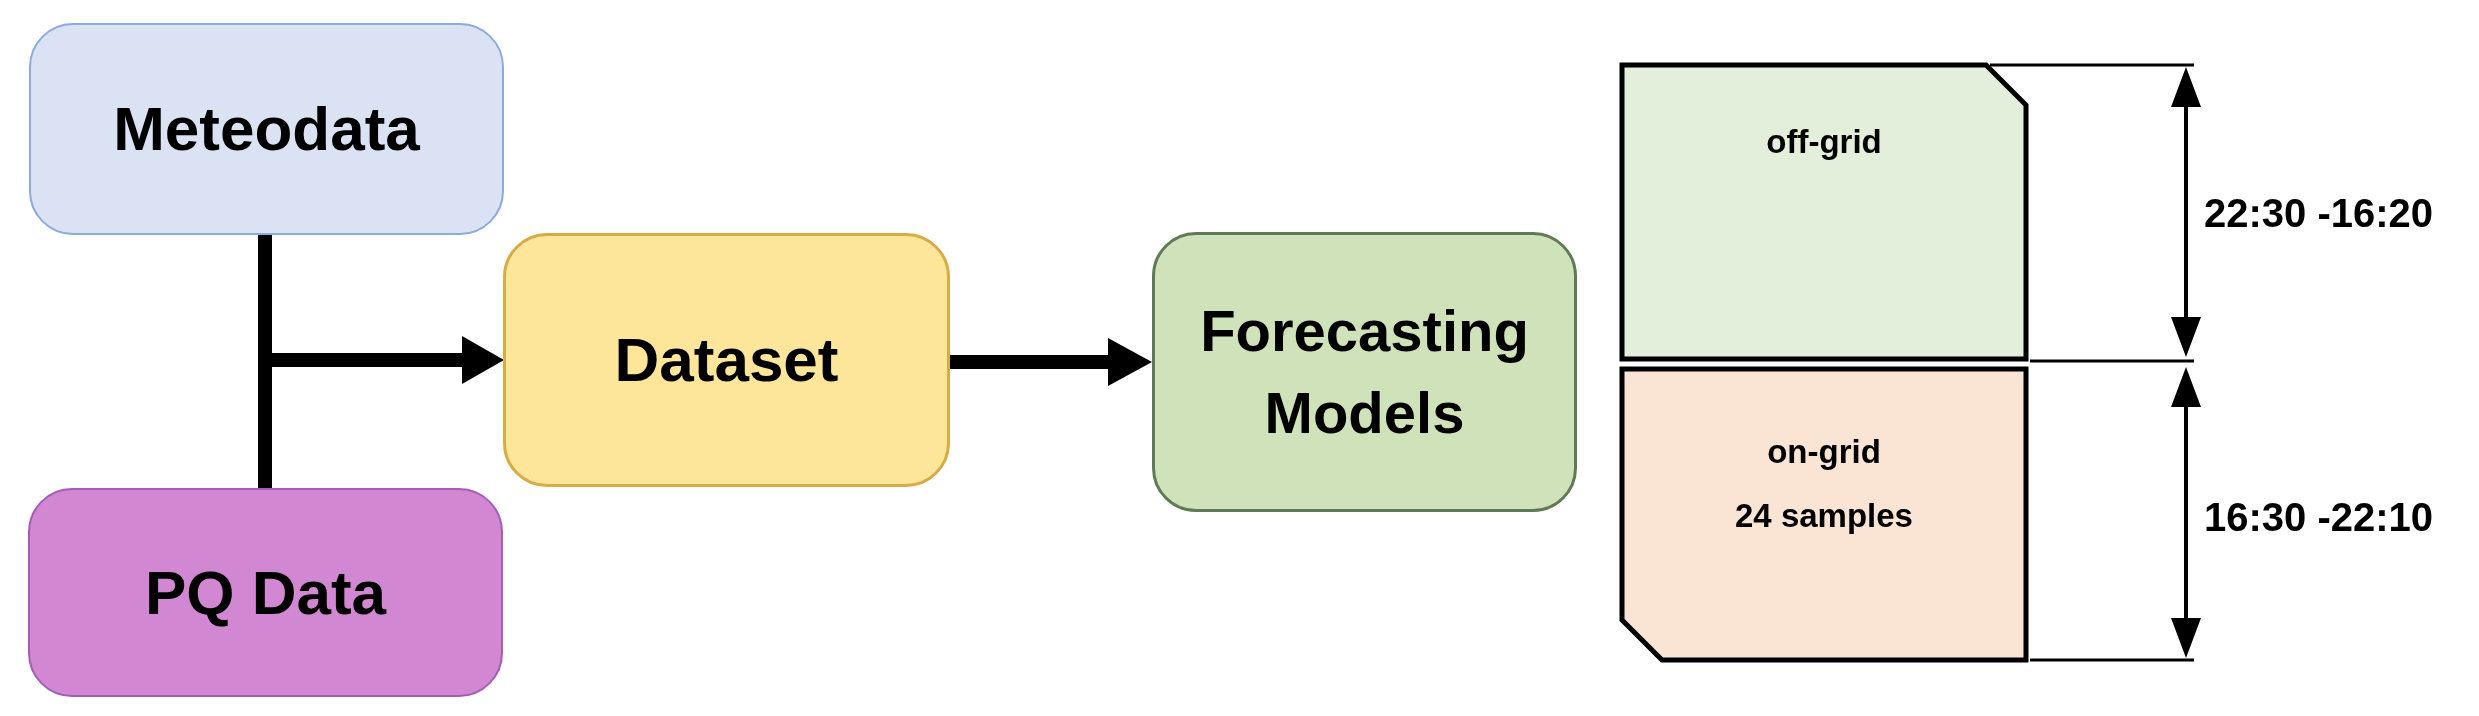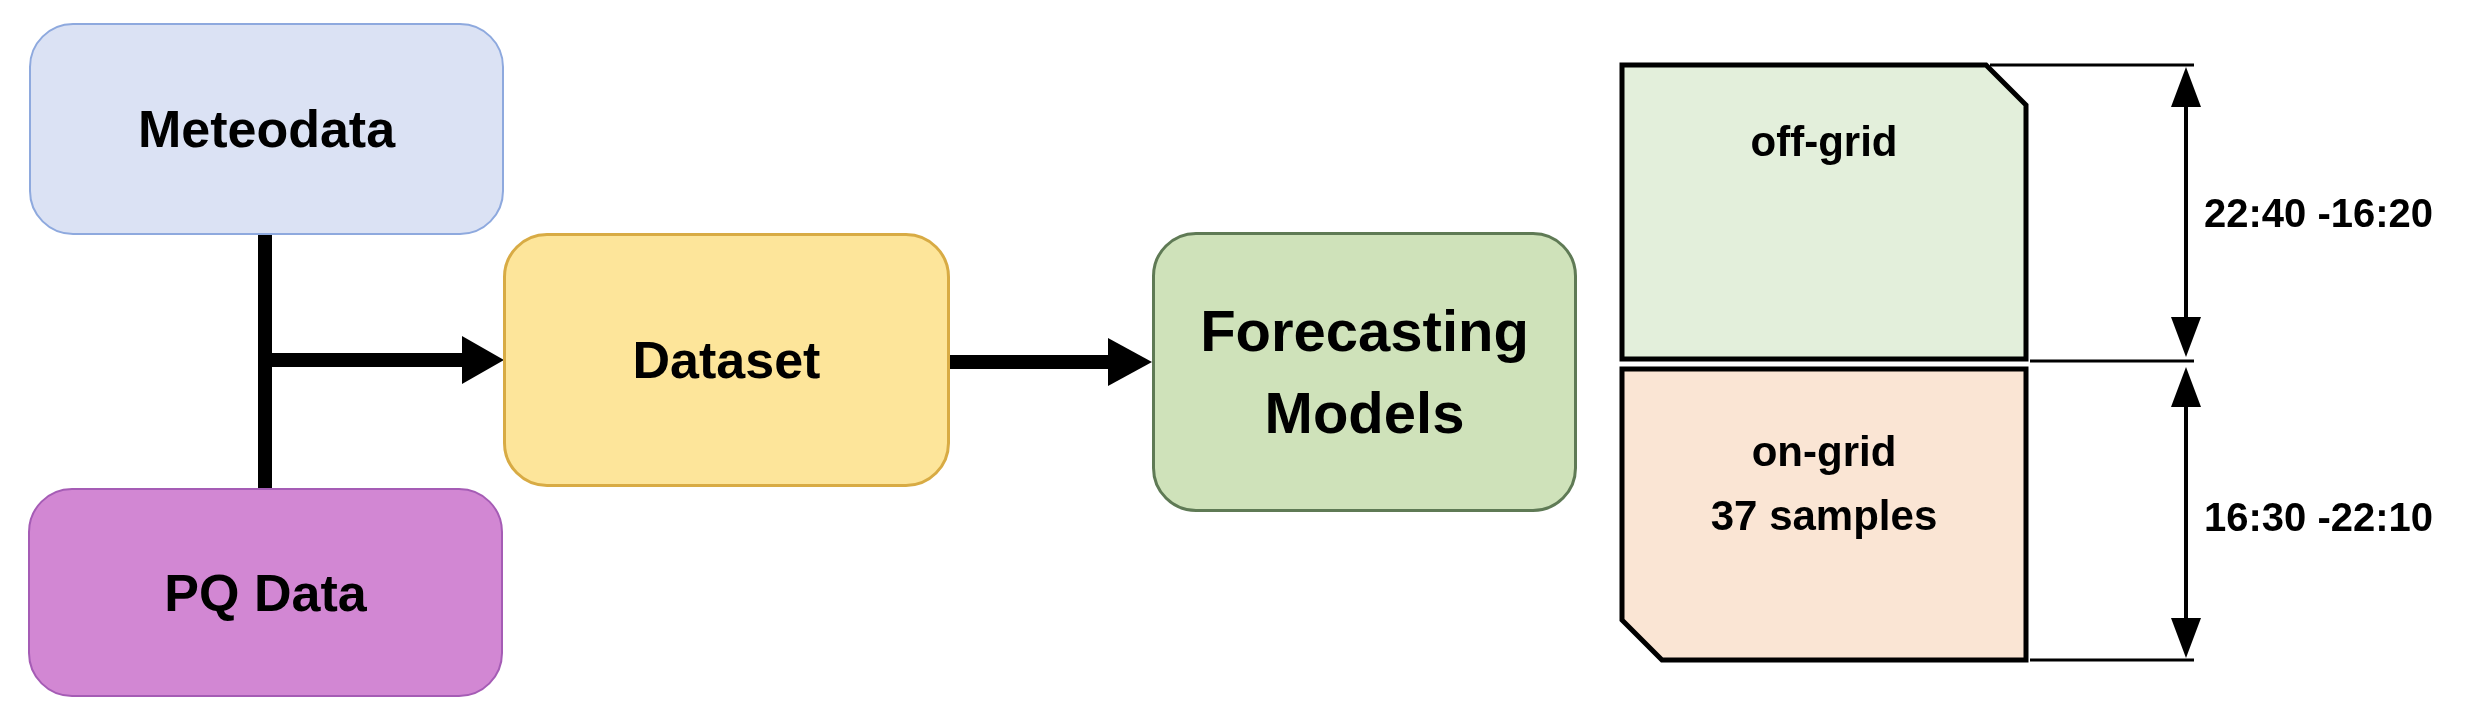--- a/index.html
+++ b/index.html
@@ -11,31 +11,31 @@
     overflow:hidden;
   }
   .overlay{position:absolute;left:0;top:0;width:2479px;height:716px;}
   .node{
     position:absolute;
     display:flex;align-items:center;justify-content:center;
     text-align:center;
     font-weight:700;color:#000;
     box-sizing:border-box;
   }
-  .node-label{font-size:52px;line-height:80px;font-weight:700;color:#000;}
+  .node-label{font-size:62px;line-height:80px;font-weight:700;color:#000;}
   .rounded{border-radius:44px;border-style:solid;}
   #node-meteodata{left:29px;top:23px;width:475px;height:212px;border-width:2px;}
   #node-pq{left:28px;top:488px;width:475px;height:209px;border-width:2px;}
   #node-dataset{left:503px;top:233px;width:447px;height:254px;border-width:3px;}
   #node-forecasting{left:1152px;top:232px;width:425px;height:280px;border-width:3px;}
   #node-forecasting .node-label{font-size:58px;line-height:82px;}
   .sample-text{
     position:absolute;left:1622px;width:404px;
     text-align:center;font-weight:700;color:#000;
-    font-size:42px;line-height:68px;
+    font-size:33px;line-height:68px;
   }
   #offgrid-text{top:108px;}
   #ongrid-text{top:420px;line-height:64px;}
   .time-label{
     position:absolute;left:2204px;width:275px;
     font-weight:700;color:#000;font-size:40px;line-height:44px;
     text-align:left;white-space:nowrap;
   }
   #time-offgrid{top:191px;}
   #time-ongrid{top:495px;}
@@ -94,19 +94,19 @@
       <span>Models</span>
     </span>
   </div>
 
   <div id="offgrid-text" class="sample-text">
     <div>off-grid</div>
   </div>
 
   <div id="ongrid-text" class="sample-text">
     <div>on-grid</div>
-    <div>37 samples</div>
+    <div>24 samples</div>
   </div>
 
-  <div id="time-offgrid" class="time-label">22:40 -16:20</div>
+  <div id="time-offgrid" class="time-label">22:30 -16:20</div>
   <div id="time-ongrid" class="time-label">16:30 -22:10</div>
 
 </div>
 
 </body></html>

